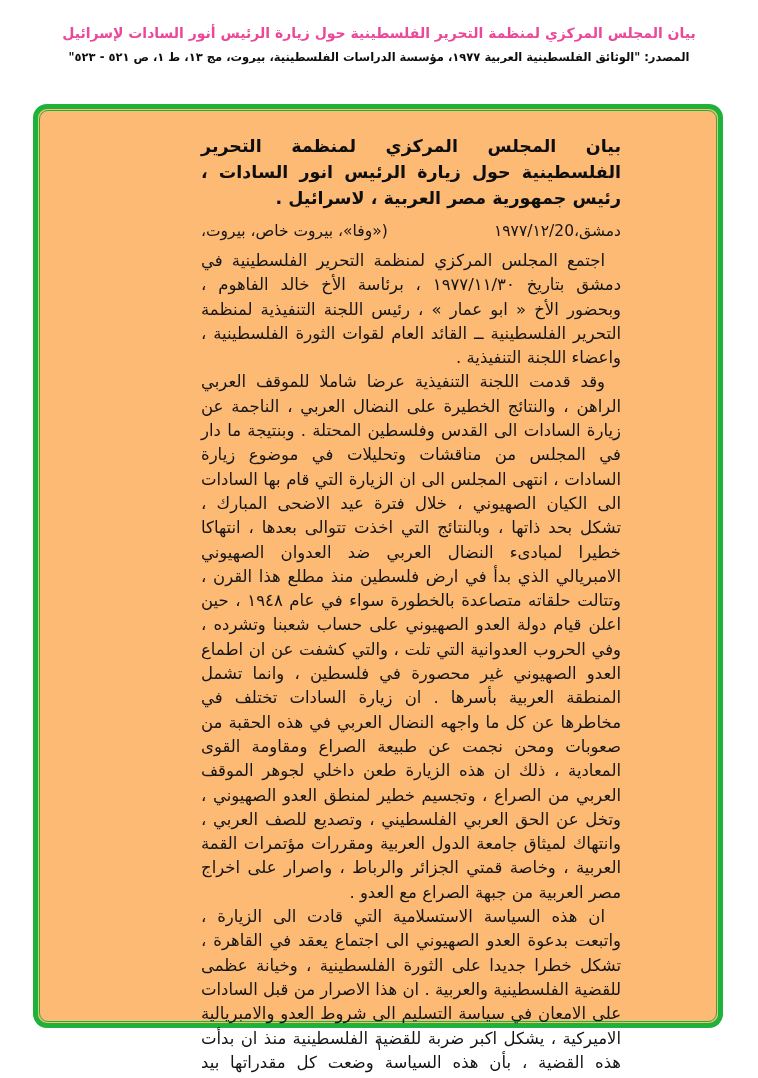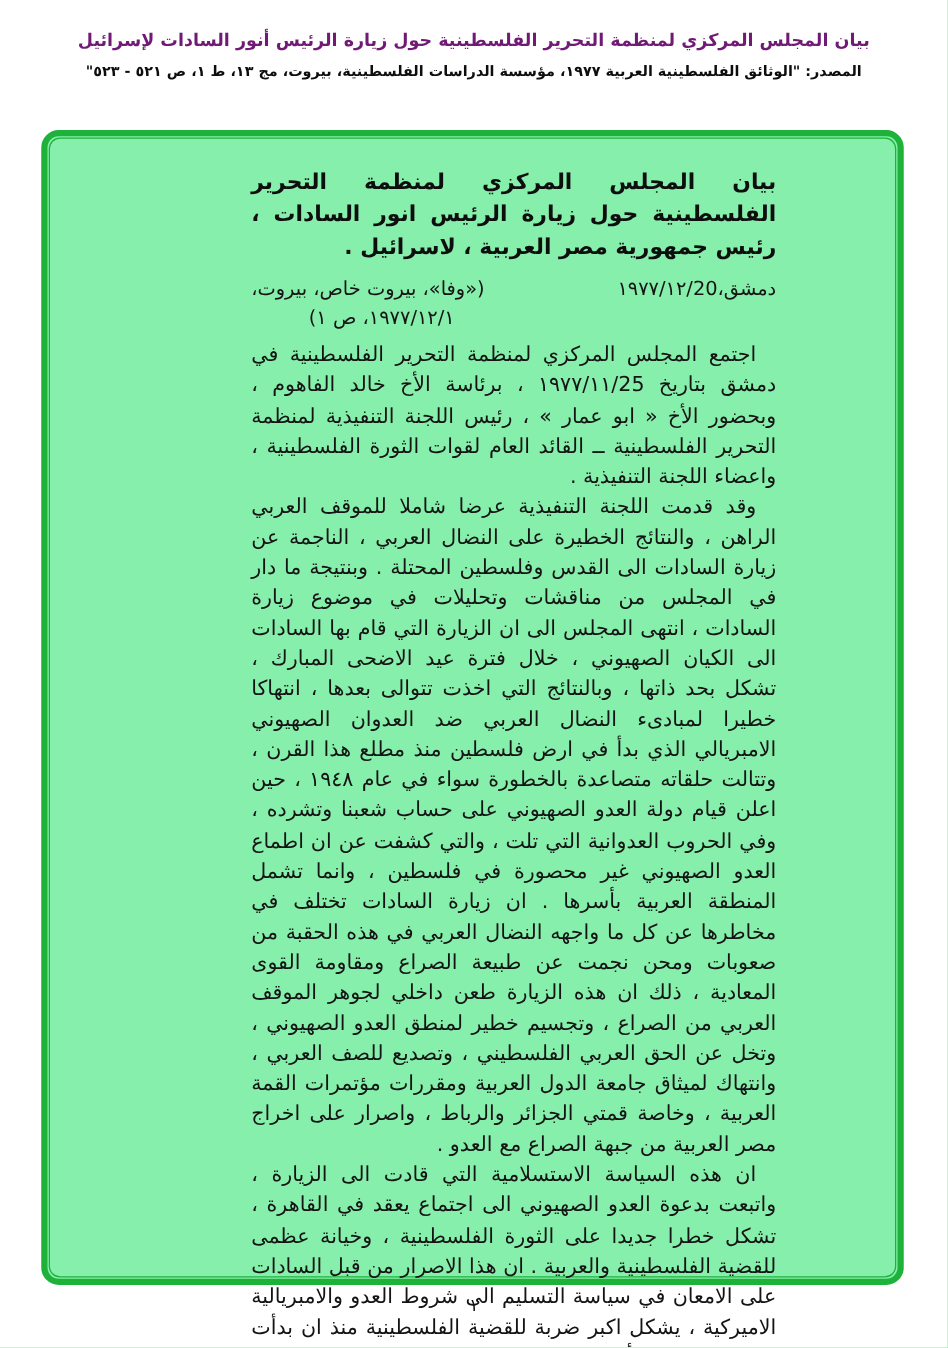--- a/index.html
+++ b/index.html
@@ -12,34 +12,34 @@
     overflow: hidden;
   }
   .page { position: absolute; inset: 0; }
 
   
   .header {
     position: absolute; top: 24px; left: 0; width: 758px;
     text-align: center; direction: rtl;
   }
   .header-title {
-    font-weight: bold; font-size: 14px; line-height: 18px; color: #701a75;
+    font-weight: bold; font-size: 14px; line-height: 18px; color: #ec4899;
   }
   .header-source {
     font-weight: bold; font-size: 11.5px; line-height: 15px; margin-top: 8px; color: #0d0d0d;
   }
 
   
   .doc-box {
     position: absolute; left: 33px; top: 104px;
     width: 690px; height: 924px;
     box-sizing: border-box;
     border: 5px solid var(--green);
     border-radius: 14px;
-    background: #86efac;
+    background: #fdba74;
   }
   .doc-box-inner {
     position: absolute; inset: 1px;
     border: 1px solid var(--green);
     border-radius: 9px;
   }
   .doc-content {
     position: absolute; top: 24px; right: 97px;
     width: 420px;
     direction: rtl;
@@ -85,25 +85,24 @@
 
     <div class="doc-content" lang="ar" dir="rtl">
 
       <div class="doc-title">بيان المجلس المركزي لمنظمة التحرير الفلسطينية حول زيارة الرئيس انور السادات ، رئيس جمهورية مصر العربية ، لاسرائيل .</div>
 
       <div class="dateline">
         <div class="dateline-l1">
           <span>دمشق،١٩٧٧/١٢/20</span>
           <span>(«وفا»، بيروت خاص، بيروت،</span>
         </div>
-        <div class="dateline-l2">١٩٧٧/١٢/١، ص ١)</div>
       </div>
 
       <div class="doc-body">
-        <p>اجتمع المجلس المركزي لمنظمة التحرير الفلسطينية في دمشق بتاريخ ١٩٧٧/١١/25 ، برئاسة الأخ خالد الفاهوم ، وبحضور الأخ « ابو عمار » ، رئيس اللجنة التنفيذية لمنظمة التحرير الفلسطينية ــ القائد العام لقوات الثورة الفلسطينية ، واعضاء اللجنة التنفيذية .</p>
+        <p>اجتمع المجلس المركزي لمنظمة التحرير الفلسطينية في دمشق بتاريخ ١٩٧٧/١١/٣٠ ، برئاسة الأخ خالد الفاهوم ، وبحضور الأخ « ابو عمار » ، رئيس اللجنة التنفيذية لمنظمة التحرير الفلسطينية ــ القائد العام لقوات الثورة الفلسطينية ، واعضاء اللجنة التنفيذية .</p>
         <p>وقد قدمت اللجنة التنفيذية عرضا شاملا للموقف العربي الراهن ، والنتائج الخطيرة على النضال العربي ، الناجمة عن زيارة السادات الى القدس وفلسطين المحتلة . وبنتيجة ما دار في المجلس من مناقشات وتحليلات في موضوع زيارة السادات ، انتهى المجلس الى ان الزيارة التي قام بها السادات الى الكيان الصهيوني ، خلال فترة عيد الاضحى المبارك ، تشكل بحد ذاتها ، وبالنتائج التي اخذت تتوالى بعدها ، انتهاكا خطيرا لمبادىء النضال العربي ضد العدوان الصهيوني الامبريالي الذي بدأ في ارض فلسطين منذ مطلع هذا القرن ، وتتالت حلقاته متصاعدة بالخطورة سواء في عام ١٩٤٨ ، حين اعلن قيام دولة العدو الصهيوني على حساب شعبنا وتشرده ، وفي الحروب العدوانية التي تلت ، والتي كشفت عن ان اطماع العدو الصهيوني غير محصورة في فلسطين ، وانما تشمل المنطقة العربية بأسرها . ان زيارة السادات تختلف في مخاطرها عن كل ما واجهه النضال العربي في هذه الحقبة من صعوبات ومحن نجمت عن طبيعة الصراع ومقاومة القوى المعادية ، ذلك ان هذه الزيارة طعن داخلي لجوهر الموقف العربي من الصراع ، وتجسيم خطير لمنطق العدو الصهيوني ، وتخل عن الحق العربي الفلسطيني ، وتصديع للصف العربي ، وانتهاك لميثاق جامعة الدول العربية ومقررات مؤتمرات القمة العربية ، وخاصة قمتي الجزائر والرباط ، واصرار على اخراج مصر العربية من جبهة الصراع مع العدو .</p>
         <p>ان هذه السياسة الاستسلامية التي قادت الى الزيارة ، واتبعت بدعوة العدو الصهيوني الى اجتماع يعقد في القاهرة ، تشكل خطرا جديدا على الثورة الفلسطينية ، وخيانة عظمى للقضية الفلسطينية والعربية . ان هذا الاصرار من قبل السادات على الامعان في سياسة التسليم الى شروط العدو والامبريالية الاميركية ، يشكل اكبر ضربة للقضية الفلسطينية منذ ان بدأت هذه القضية ، بأن هذه السياسة وضعت كل مقدراتها بيد الامبريالية الاميركية ، والكيان الصهيوني قاعدتها واداتها الرئيسية في الشرق الاوسط . ان زيارة السادات تشكل كذلك انفراجا للكيان الصهيوني ، وفرصة للتنفس والبدء بتنفيذ مرحلة جديدة من المخططات الهادفة الى استكمال السيطرة على الارض العربية ، واستغلال الموارد العربية ، وتحويل المنطقة</p>
       </div>
 
     </div>
   </div>
 
   <div class="page-number">١</div>
 
 </div>

